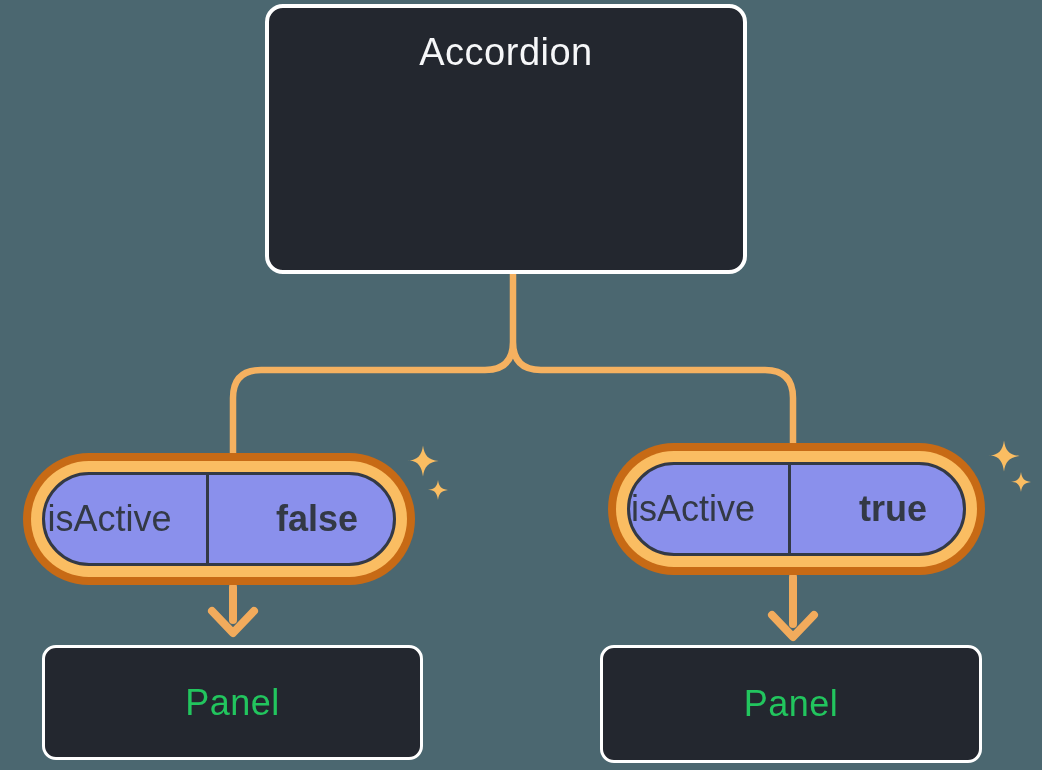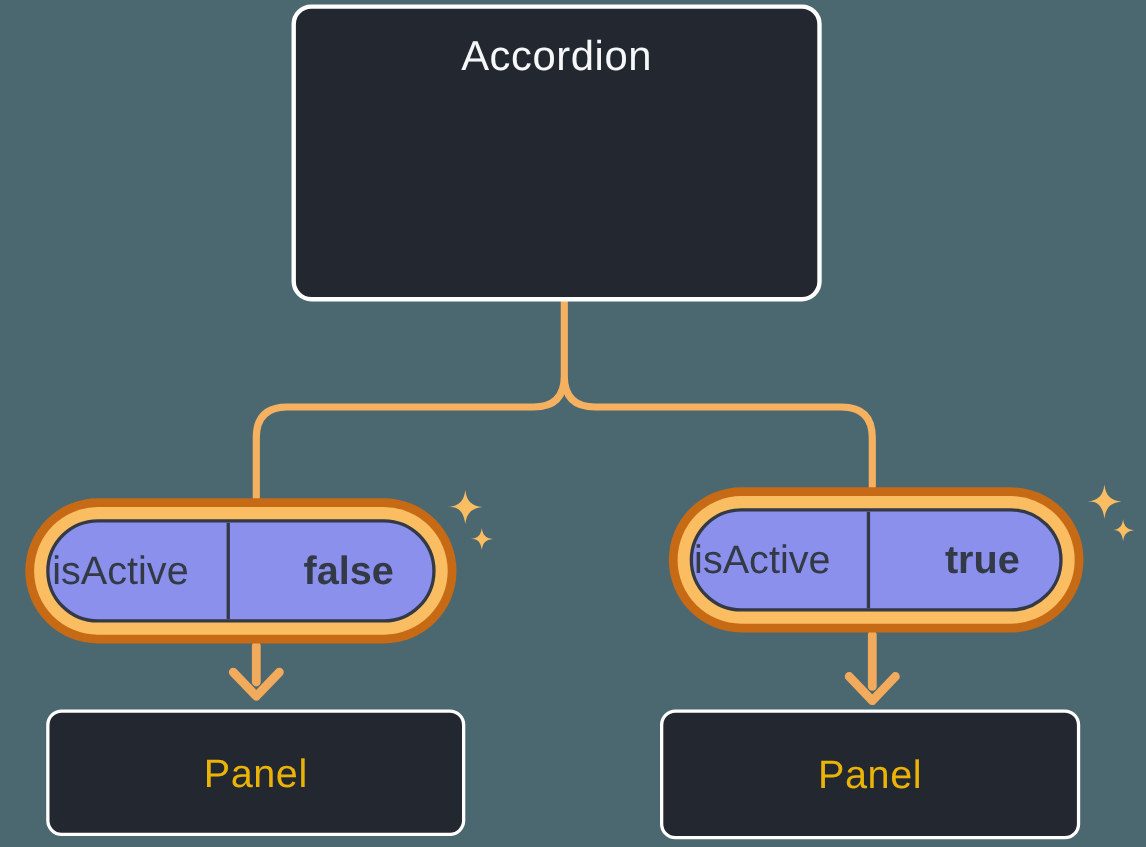--- a/index.html
+++ b/index.html
@@ -36,21 +36,21 @@
     letter-spacing:0.5px;
     line-height:1.1;
   }
   .panel-box {
     display:flex; align-items:center; justify-content:center;
     border-width:3.5px; border-radius:14px;
   }
   .panel-left  { left:42px;  top:645px; width:381px; height:115px; }
   .panel-right { left:600px; top:645px; width:382px; height:118px; }
   .panel-label {
-    color:#eab308; font-size:36px; font-weight:500; letter-spacing:0.5px;
+    color:#22c55e; font-size:36px; font-weight:500; letter-spacing:0.5px;
   }
 
   
   .ring-outer {
     background:#C76A15;
     border-radius:999px;
     padding:8px;
     width:100%; height:100%;
   }
   .ring-inner {

